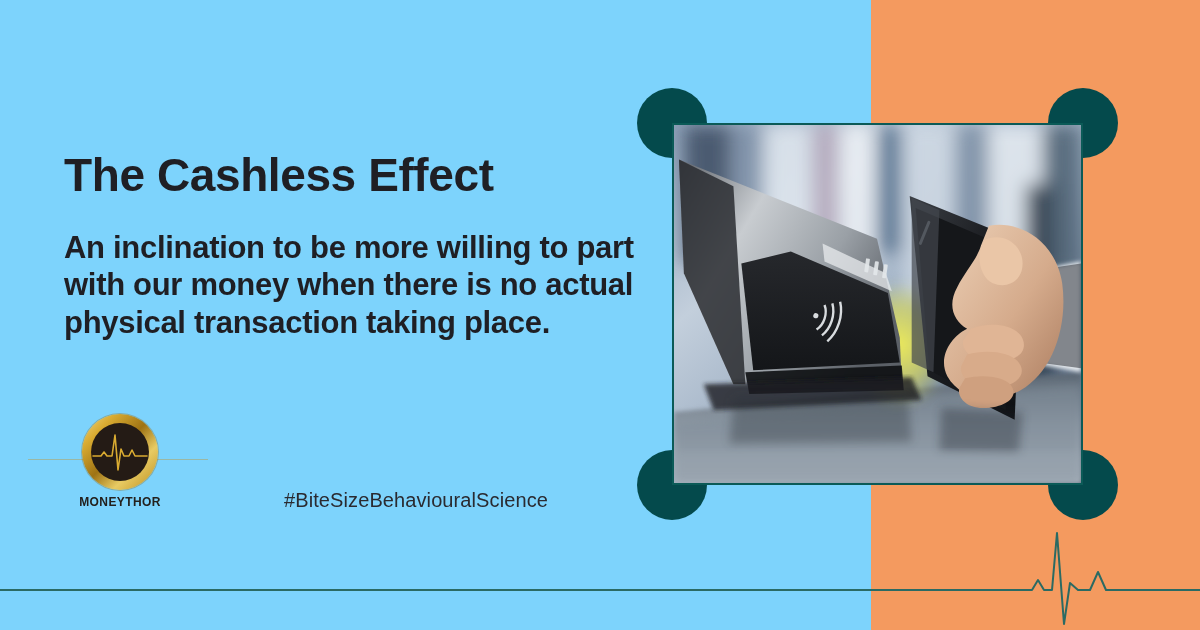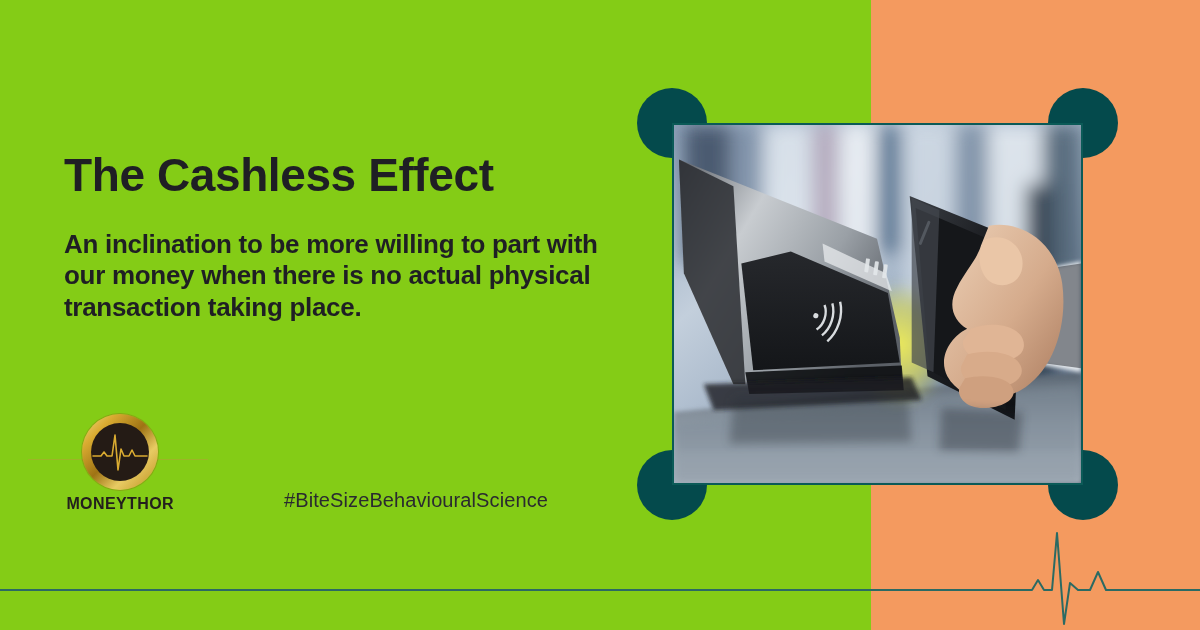--- a/index.html
+++ b/index.html
@@ -8,21 +8,21 @@
     font-family: "Liberation Sans", sans-serif;
     background: #f7ebe0;
     overflow: hidden;
     position: relative;
   }
 
   .canvas {
     position: relative;
     width: 1200px;
     height: 630px;
-    background: #84cc16;
+    background: #7dd3fc;
     overflow: hidden;
   }
 
   
   .orange-panel {
     position: absolute;
     left: 871px;
     top: 0;
     width: 329px;
     height: 630px;
@@ -38,21 +38,21 @@
   }
   .headline {
     font-size: 46px;
     font-weight: 700;
     letter-spacing: -0.4px;
     color: #1f1f24;
     line-height: 1.1;
     margin-bottom: 28px;
   }
   .subhead {
-    font-size: 26px;
+    font-size: 31px;
     font-weight: 700;
     color: #1f1f24;
     line-height: 1.22;
     letter-spacing: -0.3px;
     max-width: 570px;
   }
 
   
   .logo-lockup {
     position: absolute;
@@ -73,26 +73,25 @@
   .logo-inner {
     position: absolute;
     left: 9px; top: 9px;
     width: 58px; height: 58px;
     border-radius: 50%;
     background: #241b15;
     overflow: hidden;
   }
   .logo-inner svg { display:block; }
   .logo-word {
-    font-size: 16px;
+    font-size: 12px;
     font-weight: 700;
     letter-spacing: 0.4px;
     color: #23201d;
     line-height: 1;
-    text-align: right;
   }
   
   .logo-rule {
     position: absolute;
     left: 28px;
     top: 459px;
     width: 180px;
     height: 1px;
     background: rgba(190,150,60,.45);
     z-index: 0;

